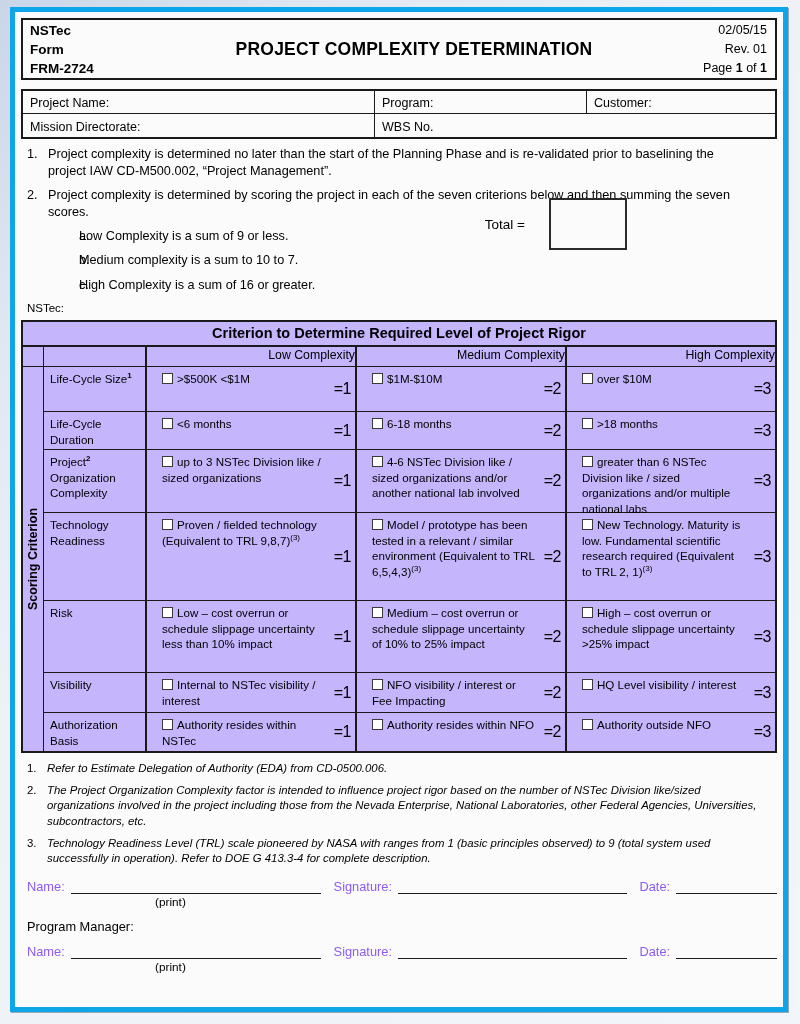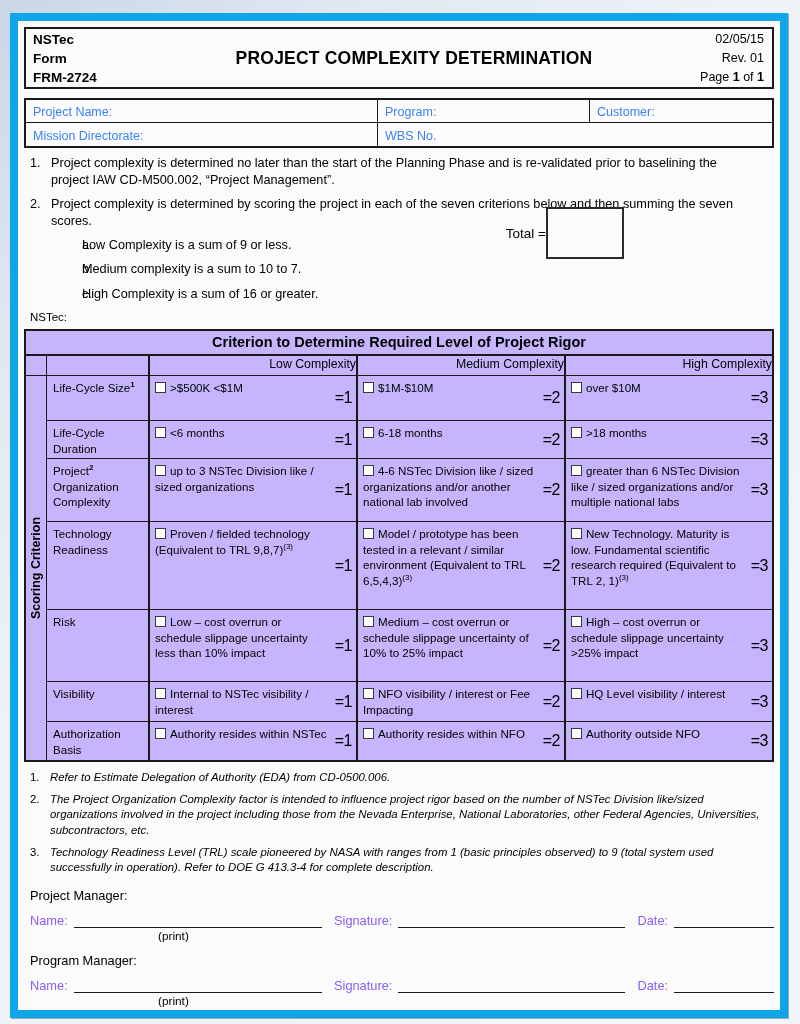--- a/index.html
+++ b/index.html
@@ -9,25 +9,25 @@
   body {
     width: 800px;
     height: 1024px;
     background: linear-gradient(135deg, #c9d6e8 0%, #dfe7f1 18%, #eef2f7 40%, #f2f5f9 100%);
     font-family: "Liberation Sans", sans-serif;
     overflow: hidden;
   }
   .page {
     position: absolute;
     left: 10px;
-    top: 13px;
+    top: 7px;
     width: 778px;
     height: 1005px;
     background: #fbfbfb;
-    border: 8px solid #0ea5e9;
+    border: 5px solid #0ea5e9;
     box-sizing: border-box;
     box-shadow: 1px 1px 0 #9aa7b8;
   }
   .inner {
     position: absolute;
     left: 6px;
     top: 6px;
     right: 6px;
     bottom: 4px;
   }
@@ -90,21 +90,21 @@
   }
   .info-row {
     display: flex;
     height: 23px;
     box-sizing: border-box;
   }
   .info-row.top { border-bottom: 1.5px solid #1a1a1a; }
   .info-cell {
     padding: 2px 0 0 7px;
     font-size: 12.5px;
-    color: #3b82f6;
+    color: #000000;
     box-sizing: border-box;
     display: flex;
     align-items: center;
   }
   .c-name  { width: 352px; border-right: 1.5px solid #1a1a1a; }
   .c-prog  { width: 212px; border-right: 1.5px solid #1a1a1a; }
   .c-cust  { flex: 1; }
   .c-miss  { width: 352px; border-right: 1.5px solid #1a1a1a; }
   .c-wbs   { flex: 1; }
 
@@ -130,21 +130,21 @@
   .sub .txt { flex: 1; }
   .sublist { margin-top: 2px; }
 
   .total-wrap {
     position: absolute;
     right: 150px;
     top: 52px;
     display: flex;
     align-items: center;
   }
-  .total-lbl { font-size: 13.5px; color: #000; margin-right: 0; }
+  .total-lbl { font-size: 13.5px; color: #000; margin-right: 24px; }
   .total-box {
     width: 78px;
     height: 52px;
     border: 2px solid #2a2a2a;
     background: #fbfbfb;
     box-sizing: border-box;
   }
   .notes-lbl {
     font-size: 11.5px;
     color: #000;
@@ -217,21 +217,21 @@
     padding: 4px 3px 3px 6px;
     font-size: 11.6px;
     line-height: 1.33;
     color: #000;
   }
   .crit-cell sup { font-size: 8px; vertical-align: super; font-weight: bold; }
   .opt-cell {
     flex: 1;
     border-right: 2px solid #1a1a1a;
     box-sizing: border-box;
-    padding: 4px 3px 3px 5px;
+    padding: 4px 3px 3px 15px;
     position: relative;
     display: flex;
     font-size: 11.6px;
     line-height: 1.34;
     color: #000;
   }
   .opt-cell:last-child { border-right: none; }
   .opt-body { flex: 1; padding-right: 26px; }
   .cb {
     width: 11px;
@@ -496,21 +496,20 @@
       <div class="txt">The Project Organization Complexity factor is intended to influence project rigor based on the number of NSTec Division like/sized organizations involved in the project including those from the Nevada Enterprise, National Laboratories, other Federal Agencies, Universities, subcontractors, etc.</div>
     </div>
     <div class="fn-item">
       <div class="num">3.</div>
       <div class="txt">Technology Readiness Level (TRL) scale pioneered by NASA with ranges from 1 (basic principles observed) to 9 (total system used successfully in operation).  Refer to DOE G 413.3-4 for complete description.</div>
     </div>
   </div>
 
   <div class="sig">
     <div class="sig-block">
-      <div class="sig-role">Project Manager:</div>
       <div class="sig-line">
         <span class="sig-lbl">Name:</span>
         <span class="rule name"></span>
         <span class="gap"></span>
         <span class="sig-lbl">Signature:</span>
         <span class="rule sign"></span>
         <span class="gap"></span>
         <span class="sig-lbl">Date:</span>
         <span class="rule date"></span>
       </div>

